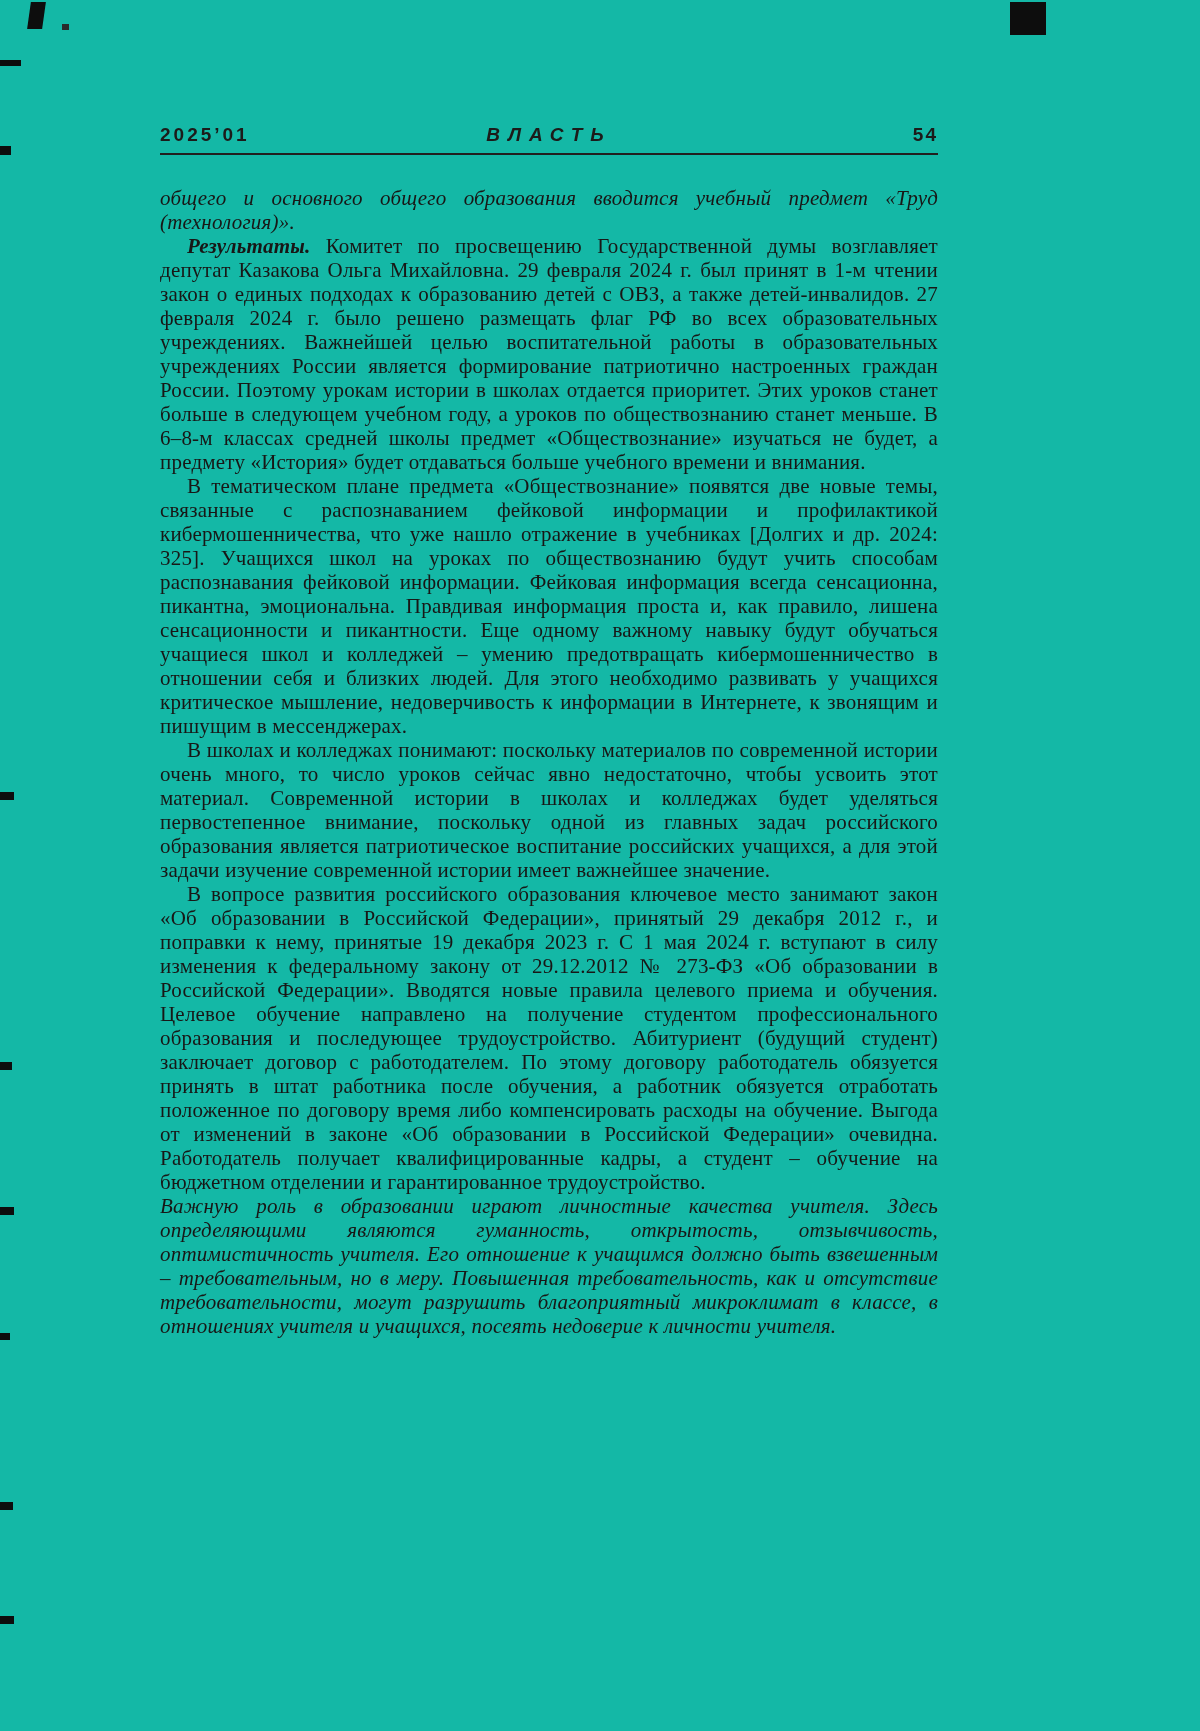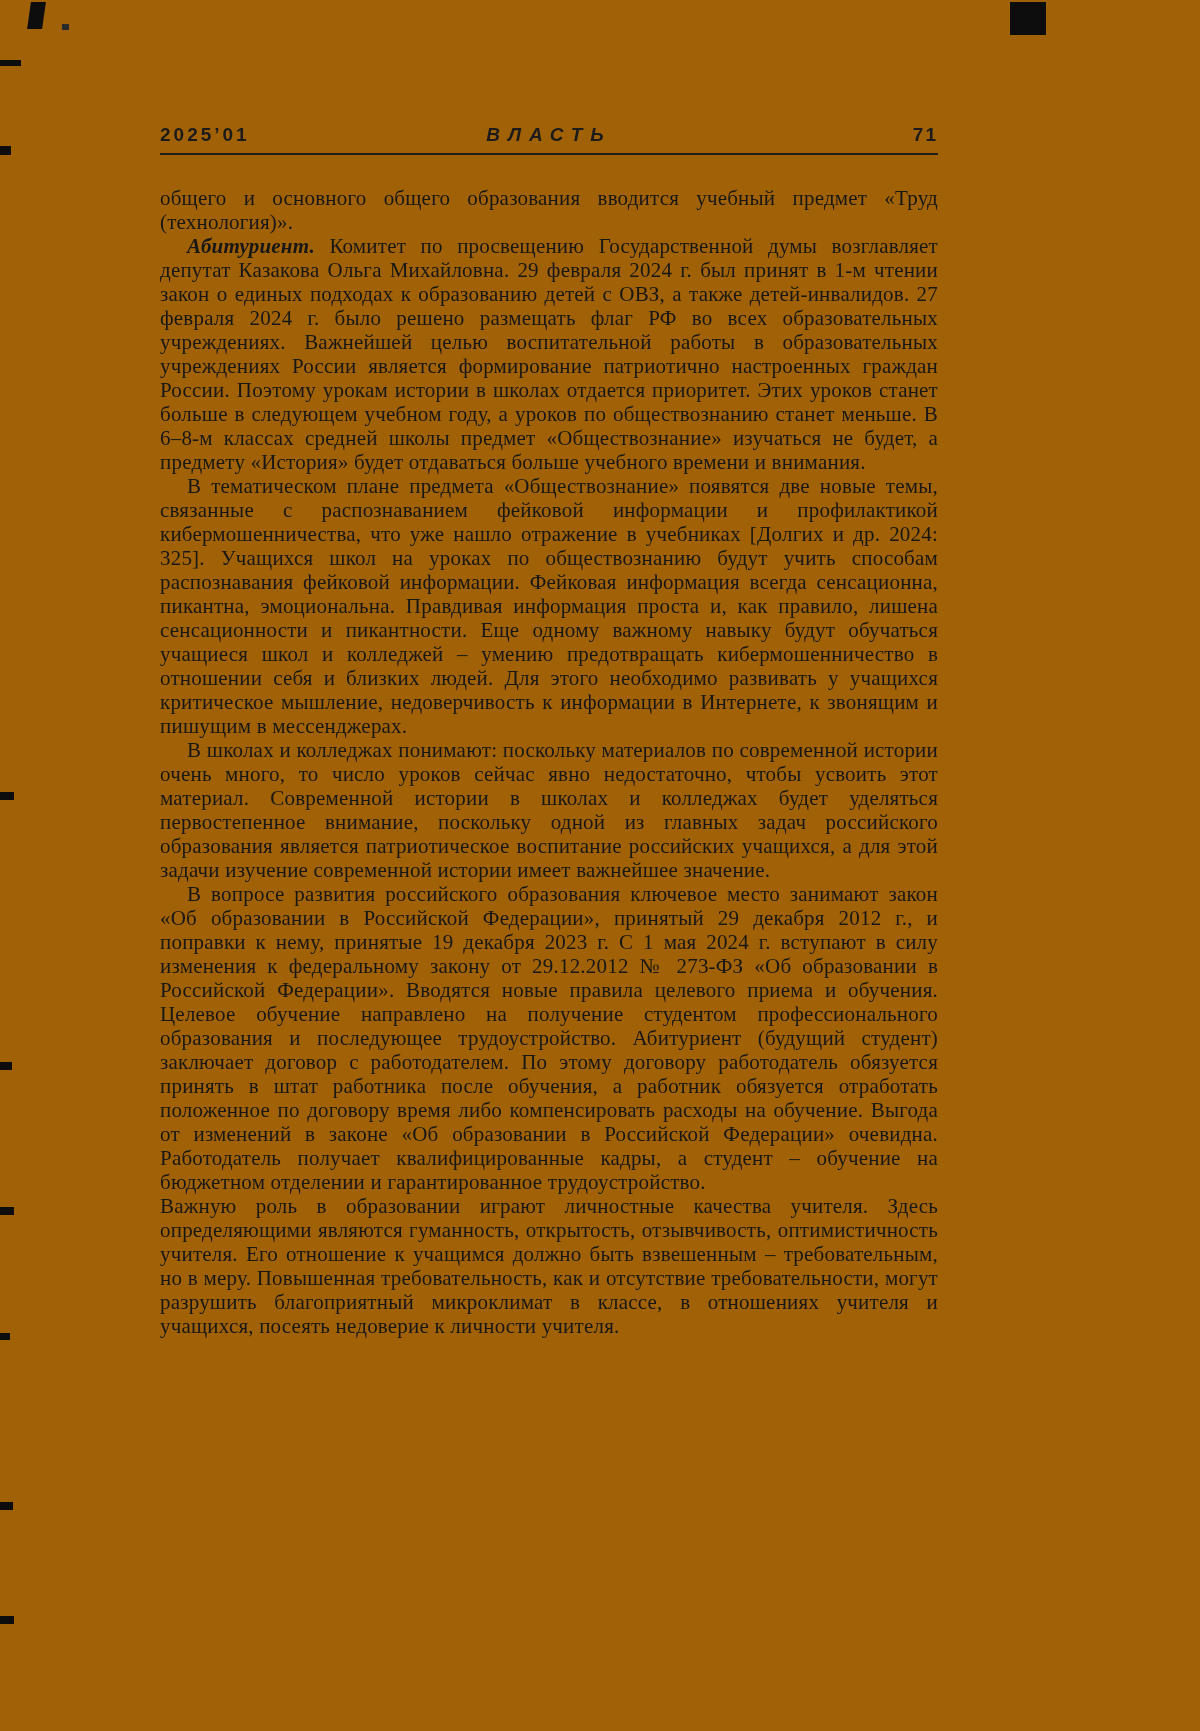--- a/index.html
+++ b/index.html
@@ -5,21 +5,21 @@
   html, body {
     margin: 0;
     padding: 0;
     background: #e8e8e6;
   }
   .page {
     position: relative;
     width: 1200px;
     height: 1731px;
     margin: 0 auto;
-    background: #a16207;
+    background: #14b8a6;
     overflow: hidden;
     font-family: "Liberation Serif", "DejaVu Serif", serif;
     color: #181716;
   }
   .running-head {
     position: absolute;
     top: 124px;
     left: 160px;
     width: 778px;
     display: grid;
@@ -63,20 +63,21 @@
     hyphens: auto;
     -webkit-hyphens: auto;
   }
   .body-text p {
     margin: 0;
     padding: 0;
     text-indent: 27px;
   }
   .body-text p.noindent {
     text-indent: 0;
+    font-style: italic;
   }
   .lead {
     font-weight: bold;
     font-style: italic;
   }
   .artifact {
     position: absolute;
     background: #0d0d0d;
   }
   .artifact.soft {
@@ -96,30 +97,30 @@
   <div class="artifact" style="left:0; top:792px; width:14px; height:8px;"></div>
   <div class="artifact" style="left:0; top:1062px; width:12px; height:8px;"></div>
   <div class="artifact" style="left:0; top:1207px; width:14px; height:8px;"></div>
   <div class="artifact" style="left:0; top:1333px; width:10px; height:7px;"></div>
   <div class="artifact" style="left:0; top:1502px; width:13px; height:8px;"></div>
   <div class="artifact" style="left:0; top:1616px; width:14px; height:8px;"></div>
 
   <header class="running-head">
     <span class="issue">2025’01</span>
     <span class="journal">ВЛАСТЬ</span>
-    <span class="pagenum">71</span>
+    <span class="pagenum">54</span>
   </header>
   <div class="head-rule"></div>
 
   <main class="body-text">
     <p class="noindent">
       <span>общего и основного общего образования вводится учебный предмет «Труд (технология)».</span>
     </p>
     <p>
-      <span class="lead">Абитуриент.</span>
+      <span class="lead">Результаты.</span>
       <span>Комитет по просвещению Государственной думы возглавляет депутат Казакова Ольга Михайловна. 29 февраля 2024 г. был принят в 1-м чтении закон о единых подходах к образованию детей с ОВЗ, а также детей-инвалидов. 27 февраля 2024 г. было решено размещать флаг РФ во всех образовательных учреждениях. Важнейшей целью воспитательной работы в образовательных учреждениях России является формирование патриотично настроенных граждан России. Поэтому урокам истории в школах отдается приоритет. Этих уроков станет больше в следующем учебном году, а уроков по обществознанию станет меньше. В 6–8-м классах средней школы предмет «Обществознание» изучаться не будет, а предмету «История» будет отдаваться больше учебного времени и внимания.</span>
     </p>
     <p>
       <span>В тематическом плане предмета «Обществознание» появятся две новые темы, связанные с распознаванием фейковой информации и профилактикой кибермошенничества, что уже нашло отражение в учебниках [Долгих и др. 2024: 325]. Учащихся школ на уроках по обществознанию будут учить способам распознавания фейковой информации. Фейковая информация всегда сенсационна, пикантна, эмоциональна. Правдивая информация проста и, как правило, лишена сенсационности и пикантности. Еще одному важному навыку будут обучаться учащиеся школ и колледжей – умению предотвращать кибермошенничество в отношении себя и близких людей. Для этого необходимо развивать у учащихся критическое мышление, недоверчивость к информации в Интернете, к звонящим и пишущим в мессенджерах.</span>
     </p>
     <p>
       <span>В школах и колледжах понимают: поскольку материалов по современной истории очень много, то число уроков сейчас явно недостаточно, чтобы усвоить этот материал. Современной истории в школах и колледжах будет уделяться первостепенное внимание, поскольку одной из главных задач российского образования является патриотическое воспитание российских учащихся, а для этой задачи изучение современной истории имеет важнейшее значение.</span>
     </p>
     <p>
       <span>В вопросе развития российского образования ключевое место занимают закон «Об образовании в Российской Федерации», принятый 29 декабря 2012 г., и поправки к нему, принятые 19 декабря 2023 г. С 1 мая 2024 г. вступают в силу изменения к федеральному закону от 29.12.2012 № 273-ФЗ «Об образовании в Российской Федерации». Вводятся новые правила целевого приема и обучения. Целевое обучение направлено на получение студентом профессионального образования и последующее трудоустройство. Абитуриент (будущий студент) заключает договор с работодателем. По этому договору работодатель обязуется принять в штат работника после обучения, а работник обязуется отработать положенное по договору время либо компенсировать расходы на обучение. Выгода от изменений в законе «Об образовании в Российской Федерации» очевидна. Работодатель получает квалифицированные кадры, а студент – обучение на бюджетном отделении и гарантированное трудоустройство.</span>

